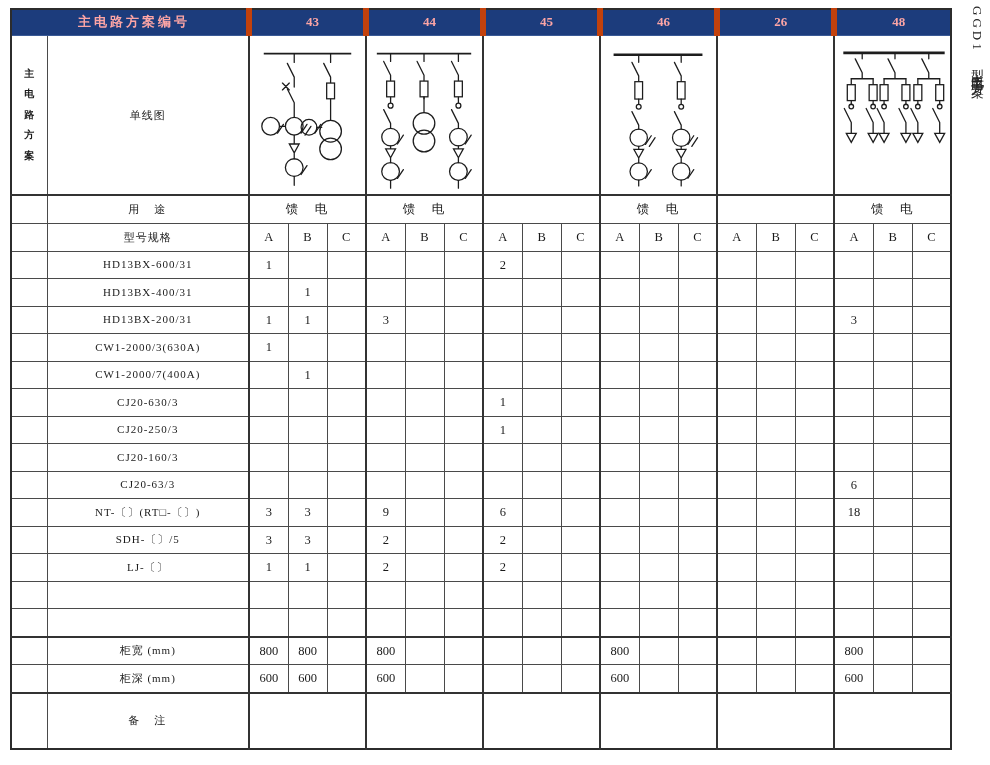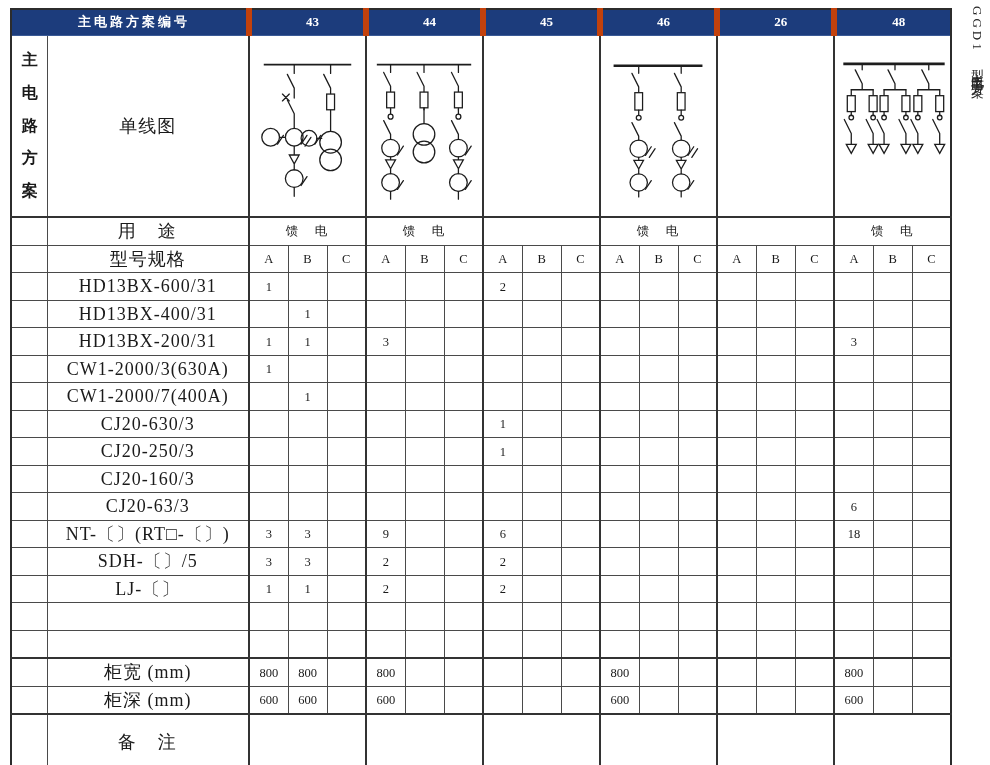--- a/index.html
+++ b/index.html
@@ -14,38 +14,38 @@
     position:absolute;left:10px;top:8px;width:940px;
     border:2px solid #2c2c2c;
   }
   td{
     border:1px solid #4a4a4a;padding:0;text-align:center;vertical-align:middle;
     font-size:12.5px;line-height:1.15;white-space:nowrap;overflow:hidden;
     height:26.5px;background:#fff;
   }
   
   tr.hd td{
-    background:#1c3c7c;color:#ffffff;border:0;height:25px;
+    background:#1c3c7c;color:#fca5a5;border:0;height:25px;
     font-weight:bold;font-size:13px;border-bottom:1px solid #3a5a96;padding-left:10px;
   }
   tr.hd td.tcell{letter-spacing:3px;}
   tr.hd td + td{border-left:6px solid #c2410c;}
   
   tr.diag td{height:158px;}
   tr.diag svg{display:block;margin:0 auto;}
   
   td.gs{border-left-width:2px;border-left-color:#333;}
   tr.r2 td{border-top-width:2px;border-top-color:#333;}
-  td.lbl{font-size:18px;letter-spacing:1px;}
+  td.lbl{font-size:11px;letter-spacing:1px;}
   td.nar{width:36px;}
   tr.usage td{height:27px;letter-spacing:2px;}
   tr.remark td{height:54px;letter-spacing:2px;}
   .vtext{
     width:15px;margin:8px auto;word-break:break-all;white-space:normal;
-    line-height:2.05;font-size:16px;font-weight:bold;letter-spacing:0;
+    line-height:2.05;font-size:10px;font-weight:bold;letter-spacing:0;
   }
   .side-title{
     position:absolute;right:4px;top:6px;writing-mode:vertical-rl;
     font-size:13px;letter-spacing:3px;color:#222;height:230px;text-align:left;
   }
   .dg{stroke:#1d1d1d;stroke-width:1.3;fill:none;stroke-linecap:round;}
   .dgf{stroke:#1d1d1d;stroke-width:1.3;fill:#ffffff;}
   .bus{stroke:#1d1d1d;stroke-width:1.8;}
   .bus2{stroke:#1d1d1d;stroke-width:2.6;}
 </style>

